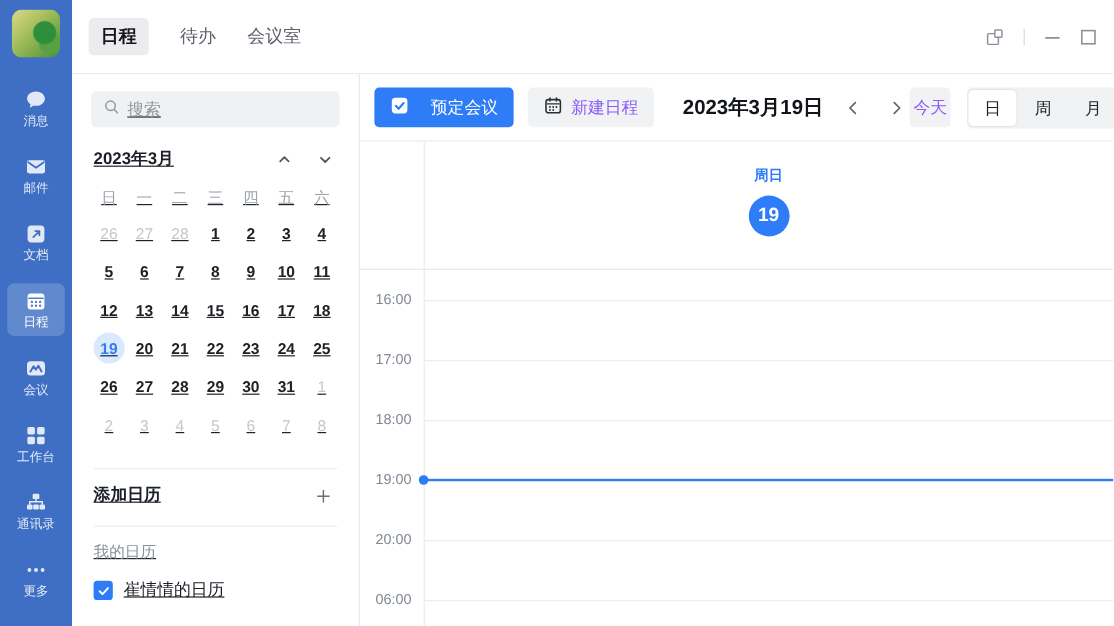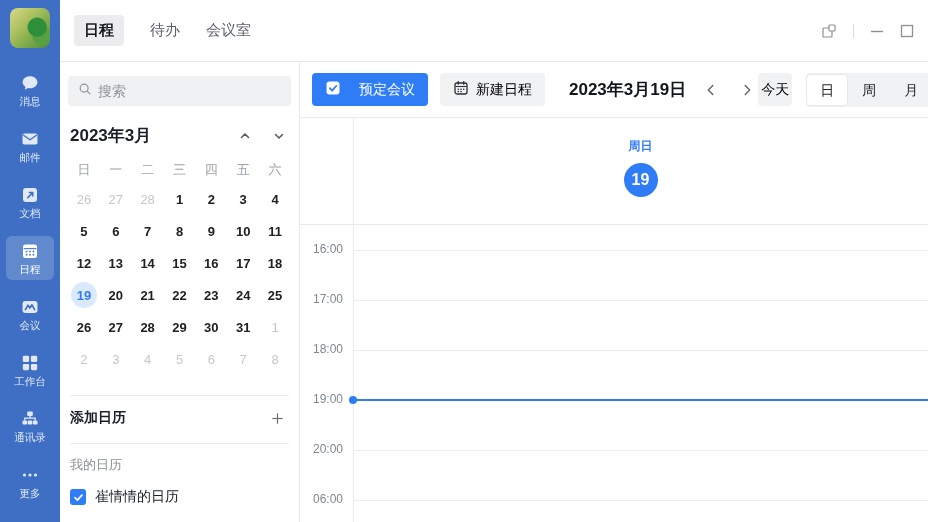--- a/index.html
+++ b/index.html
@@ -28,27 +28,27 @@
   .tab { font-size:15px; color:#5c616b; cursor:pointer; white-space:nowrap; }
   .tab.active { background:#ececee; color:#15181e; font-weight:700; padding:6px 10px; border-radius:4px; }
   .win-controls { margin-left:auto; margin-right:14px; display:flex; align-items:center; gap:16px; }
   .win-btn { display:flex; align-items:center; cursor:pointer; }
   .win-divider { width:1px; height:14px; background:#d8dade; }
 
   
   .content { flex:1; display:flex; min-height:0; }
 
   
-  .left-panel { width:240px; flex:0 0 240px; border-right:1px solid #e9eaec; padding:14px 8px 0; background:#fff; overflow:hidden; }
+  .left-panel { width:240px; flex:0 0 240px; border-right:1px solid #e9eaec; padding:14px 16px 0; background:#fff; overflow:hidden;text-decoration:underline; }
   .search { height:30px; background:#f0f1f3; border-radius:4px; display:flex; align-items:center; padding:0 10px; gap:6px; cursor:text; }
   .search input { border:0; outline:0; background:transparent; font-size:14px; width:100%;
     font-family:"Liberation Sans","DejaVu Sans",sans-serif; color:#1f2329; }
   .search input::placeholder { color:#8f959e; }
   .mc-header { margin:18px 2px 0; display:flex; align-items:center; }
-  .mc-title { font-size:17px; font-weight:700; color:#1b1f27; }
+  .mc-title { font-size:14px; font-weight:700; color:#1b1f27; }
   .mc-nav { margin-left:auto; display:flex; gap:22px; padding-right:4px; }
   .mc-nav span { cursor:pointer; display:flex; }
   .mc-weekdays, .mc-grid { display:grid; grid-template-columns:repeat(7,1fr); }
   .mc-weekdays { margin-top:14px; }
   .mc-wd { text-align:center; font-size:13px; color:#9ca3ab; height:18px; line-height:18px; }
   .mc-grid { margin-top:4px; }
   .mc-day { height:32px; display:flex; align-items:center; justify-content:center; font-size:13px; font-weight:700;
     color:#202124; cursor:pointer; }
   .mc-day.muted { color:#c3c7cd; font-weight:400; }
   .mc-day.today { color:#2e7cf6; position:relative; z-index:0; }
@@ -62,21 +62,21 @@
   .checkbox { width:16px; height:16px; border-radius:3px; background:#2e7cf6; display:flex; align-items:center; justify-content:center; }
   .cal-name { font-size:14px; color:#1b1f27; }
 
   
   .main { flex:1; display:flex; flex-direction:column; min-width:0; background:#fff; }
   .toolbar { height:56px; flex:0 0 56px; display:flex; align-items:center; padding:0 17px 0 12px;
     border-bottom:1px solid #ebebeb; position:relative; }
   .btn { display:flex; align-items:center; gap:7px; height:33px; padding:0 13px; border:0; border-radius:4px;
     font-size:14px; cursor:pointer; font-family:inherit; white-space:nowrap; }
   .btn.primary { background:#2e7cf6; color:#fff;gap:18px; }
-  .btn.ghost { background:#f1f2f4; color:#000000; }
+  .btn.ghost { background:#f1f2f4; color:#8b5cf6; }
   .btn + .btn { margin-left:12px; }
   .date-title { margin-left:24px; font-size:17px; font-weight:700; color:#121519; white-space:nowrap; }
   .chev { background:none; border:0; cursor:pointer; display:flex; align-items:center; padding:2px; margin-left:14px; }
   .spacer { flex:1; }
   .btn.today { margin-right:14px; padding:0 3px; }
   .segmented { background:#f1f2f4; border-radius:4px; display:flex; align-items:center; height:34px; }
   .seg { width:42px; height:34px; line-height:34px; text-align:center; font-size:14px; color:#1f2329; background:none;
     border:0; cursor:pointer; font-family:inherit; border-radius:4px; }
   .seg.active { background:#fff; width:40px; height:30px; line-height:28px; margin:0 1px; box-shadow:0 0 0 1px #e6e7e9; }
   .btn.clipped { position:absolute; right:-27px; top:50%; transform:translateY(-50%); width:36px; padding:0 0 0 10px; margin:0; }

